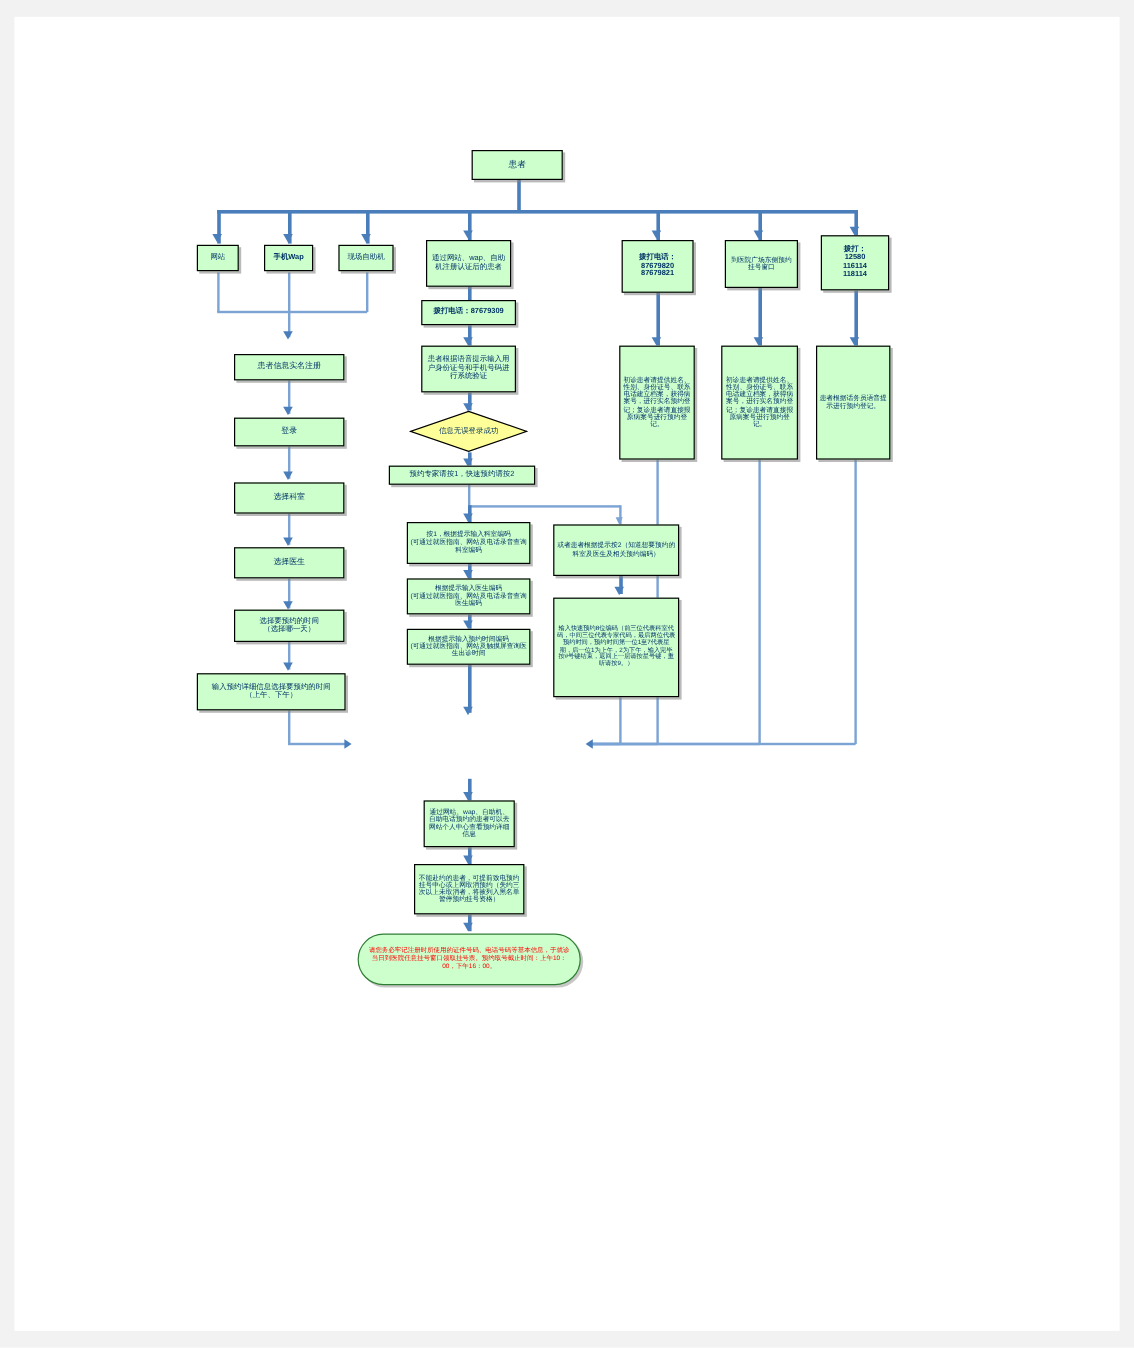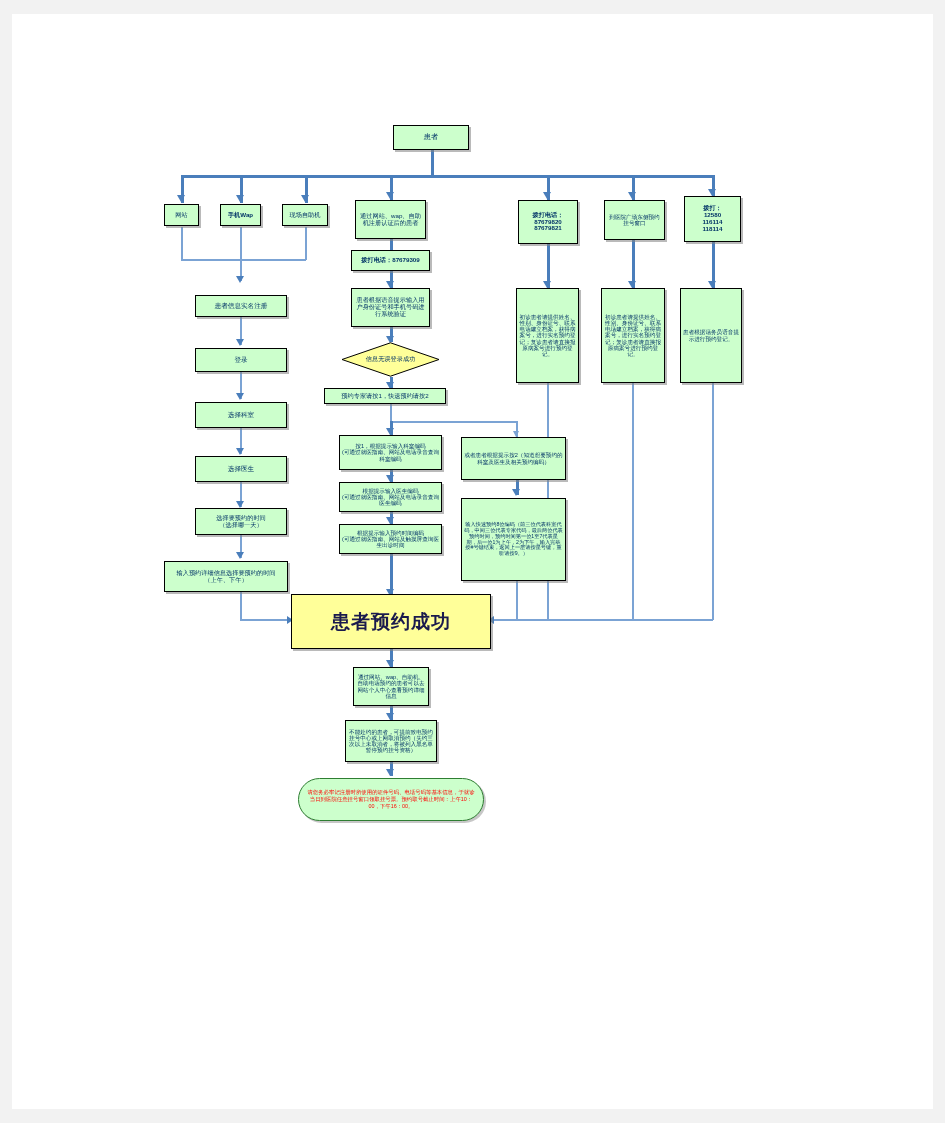--- a/index.html
+++ b/index.html
@@ -273,23 +273,20 @@
   <div class="node t6 bold" style="left:672px;top:182px;width:57px;height:46px;white-space:pre-line;">
     <span>拨打：
 12580
 116114
 118114</span>
   </div>
   <div class="node t55" style="left:668px;top:274px;width:62px;height:95px;">
     <span>患者根据话务员语音提示进行预约登记。</span>
   </div>
 
-  <div class="node success" style="left:279px;top:580px;width:200px;height:55px;">
-    <span>患者预约成功</span>
-  </div>
 
   <div class="node t55" style="left:341px;top:653px;width:76px;height:39px;">
     <span>通过网站、wap、自助机、自助电话预约的患者可以去网站个人中心查看预约详细信息</span>
   </div>
   <div class="node t55" style="left:333px;top:706px;width:92px;height:42px;">
     <span>不能赴约的患者，可提前致电预约挂号中心或上网取消预约（失约三次以上未取消者，将被列入黑名单暂停预约挂号资格）</span>
   </div>
 
   <div class="oval" style="left:286px;top:764px;width:186px;height:43px;">
     <span>请您务必牢记注册时所使用的证件号码、电话号码等基本信息，于就诊当日到医院任意挂号窗口领取挂号票。预约取号截止时间：上午10：00，下午16：00。</span>

